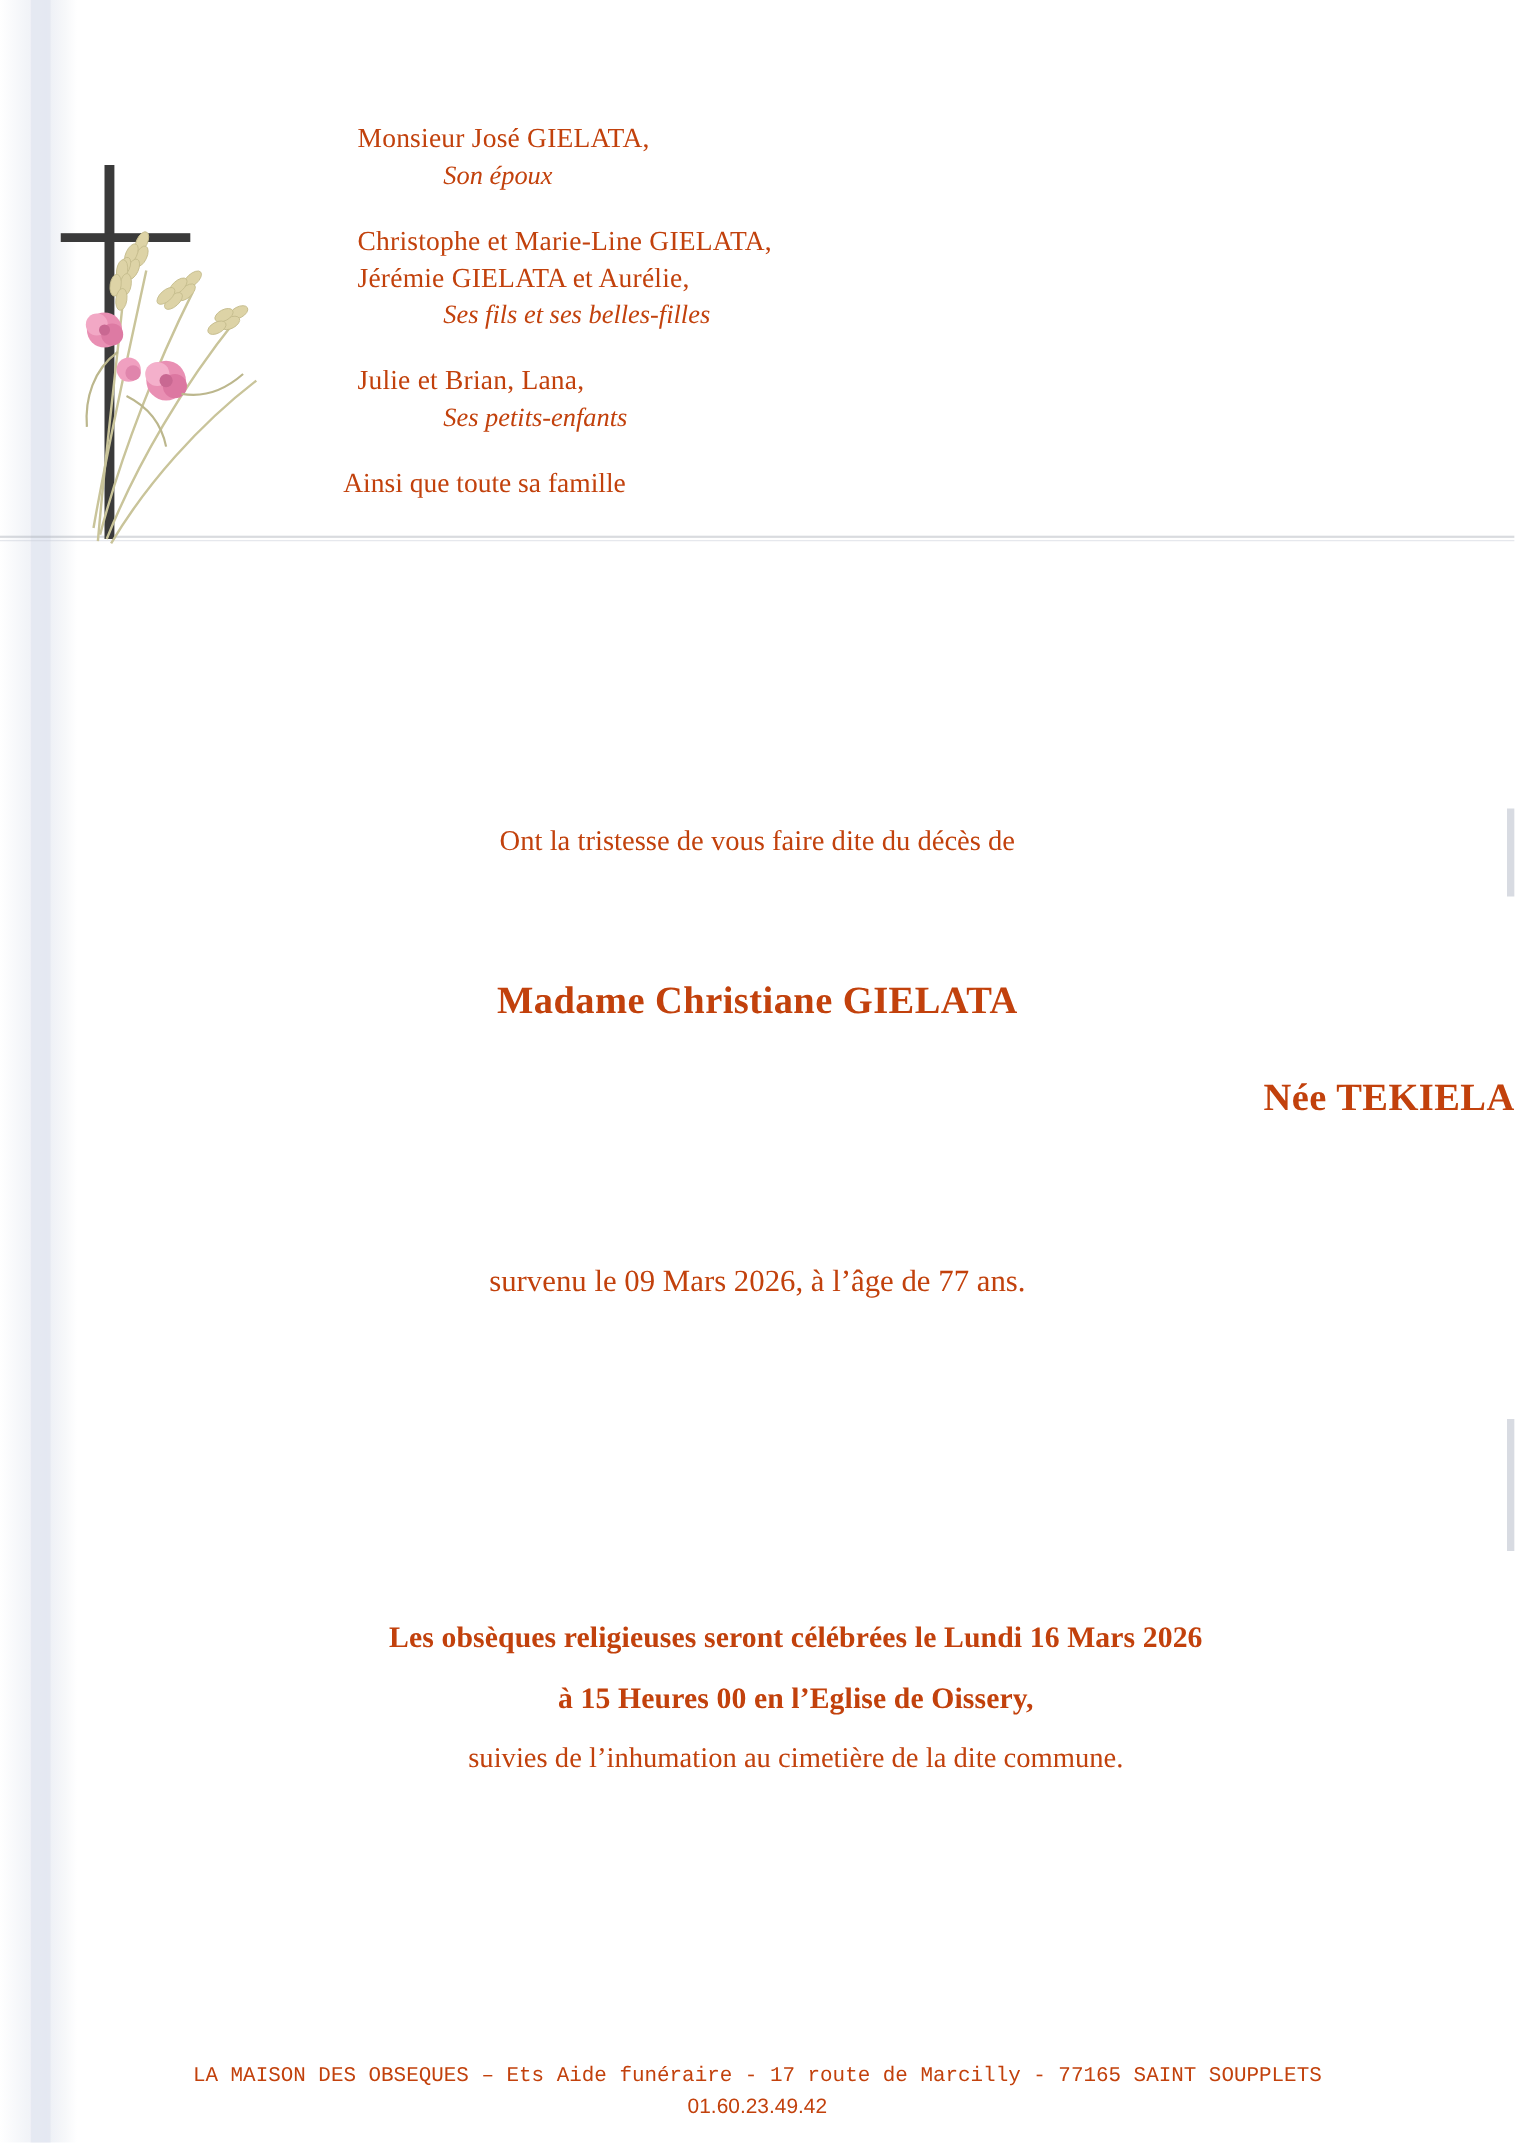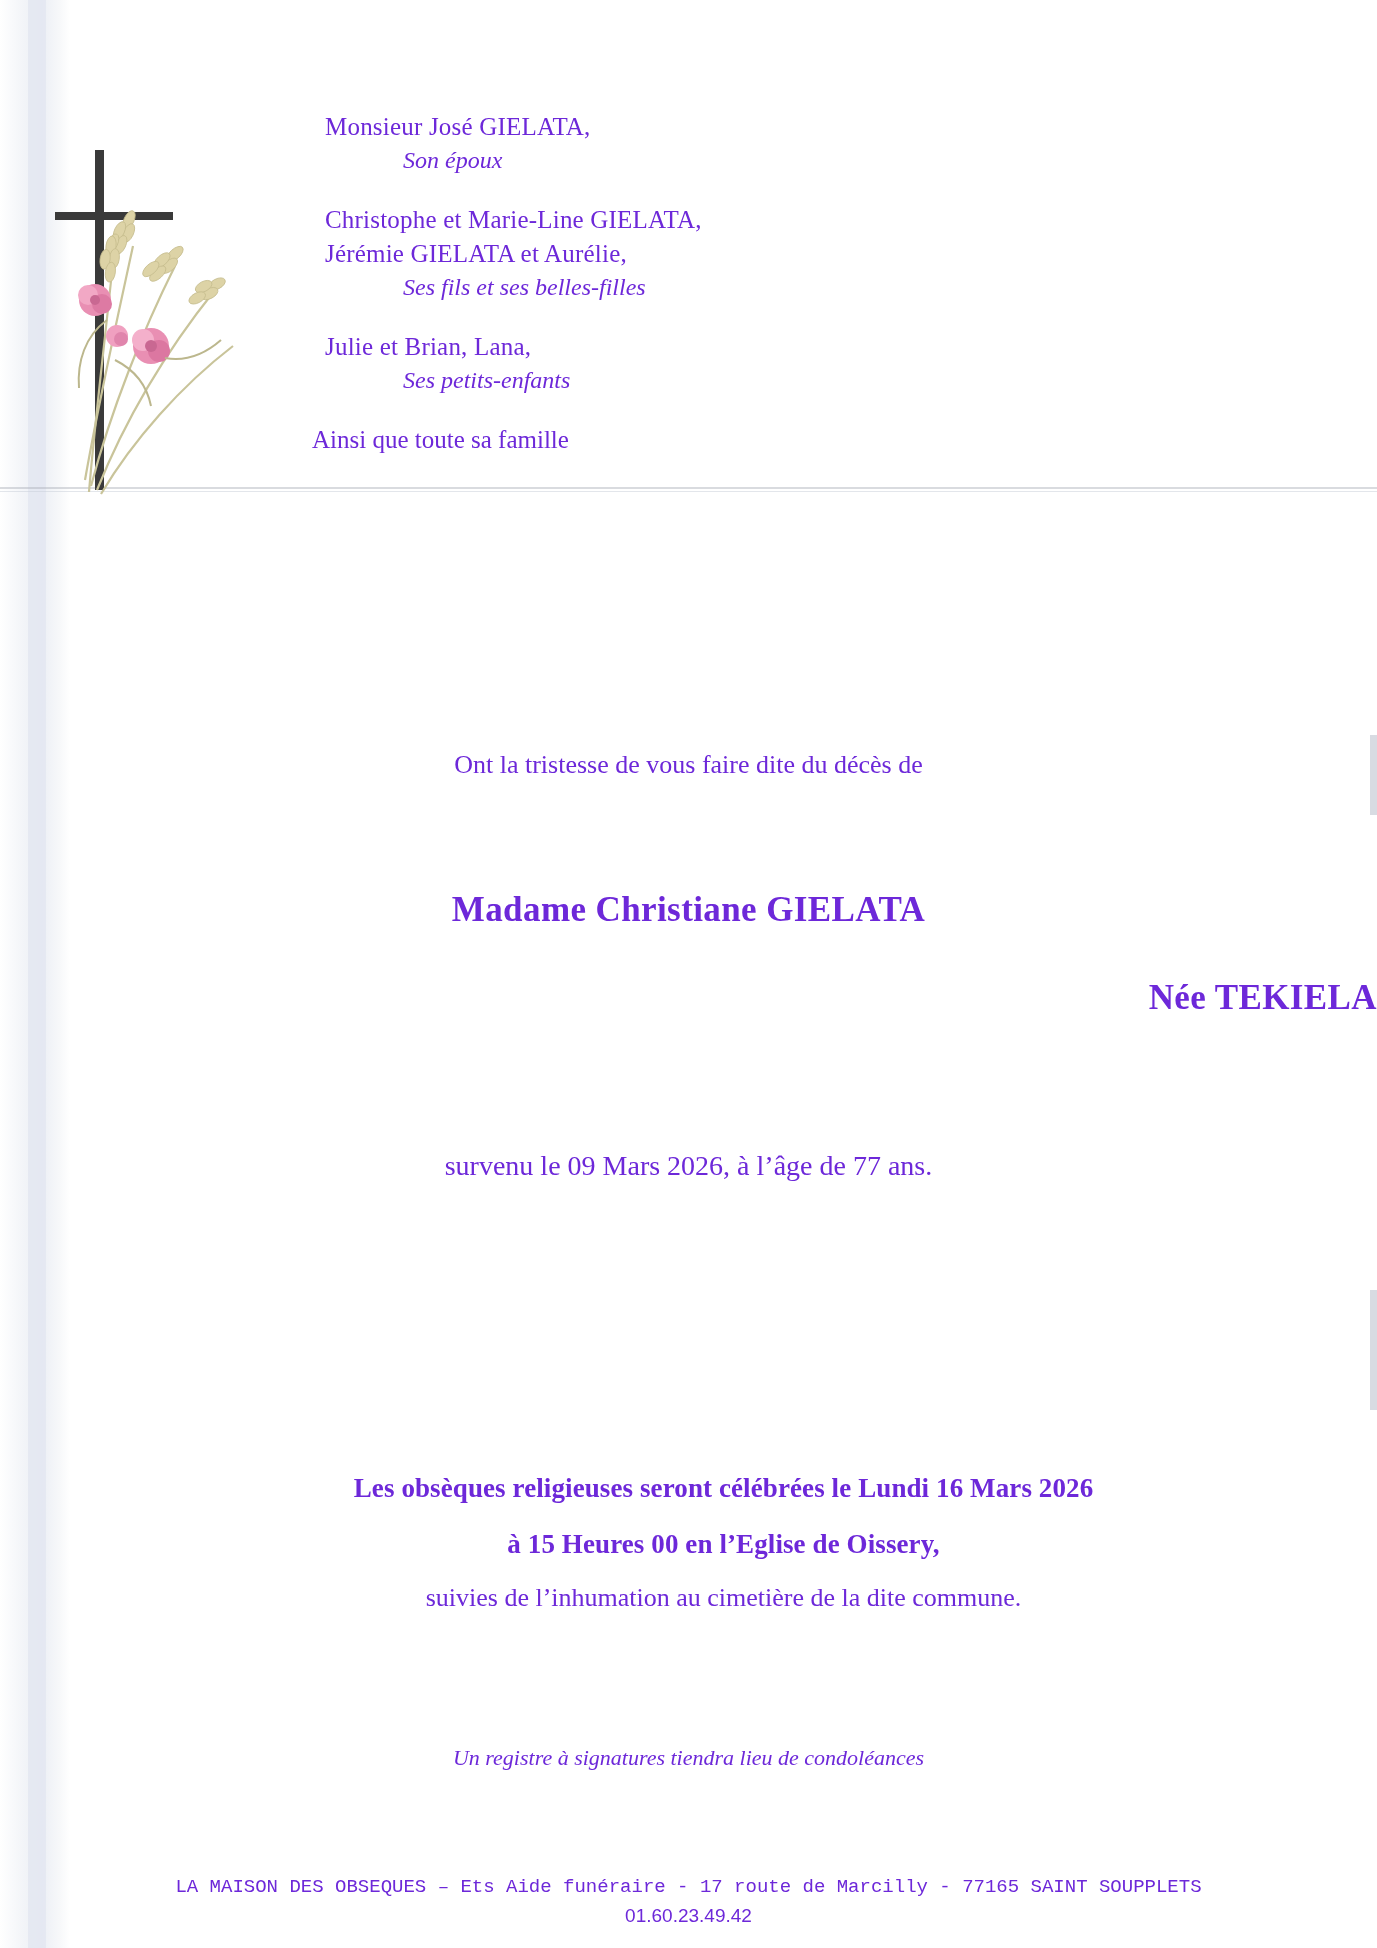--- a/index.html
+++ b/index.html
@@ -7,21 +7,21 @@
     padding: 0;
     background: #ffffff;
   }
   .page {
     position: relative;
     width: 1377px;
     height: 1948px;
     background: #ffffff;
     overflow: hidden;
     font-family: "Liberation Serif", serif;
-    color: #6d28d9;
+    color: #c2410c;
   }
 
   
   .scan-band {
     position: absolute;
     left: 0px;
     top: 0px;
     width: 70px;
     height: 1948px;
     background: linear-gradient(to right, #ffffff 0%, #f2f4f8 35%, #eceff5 60%, #f7f8fa 85%, #ffffff 100%);
@@ -287,20 +287,19 @@
   <div class="deceased-maiden">Née TEKIELA</div>
 
   <div class="death-info">survenu le 09 Mars 2026, à l’âge de 77 ans.</div>
 
   <div class="ceremony">
     <div class="cer-line1">Les obsèques religieuses seront célébrées le Lundi 16 Mars 2026</div>
     <div class="cer-line2">à 15 Heures 00 en l’Eglise de Oissery,</div>
     <div class="cer-line3">suivies de l’inhumation au cimetière de la dite commune.</div>
   </div>
 
-  <div class="registry">Un registre à signatures tiendra lieu de condoléances</div>
 
   <div class="footer">
     <div class="footer-line1">LA MAISON DES OBSEQUES – Ets Aide funéraire - 17 route de Marcilly - 77165 SAINT SOUPPLETS</div>
     <div class="footer-line2">01.60.23.49.42</div>
   </div>
 
 </div>
 
 </body></html>

